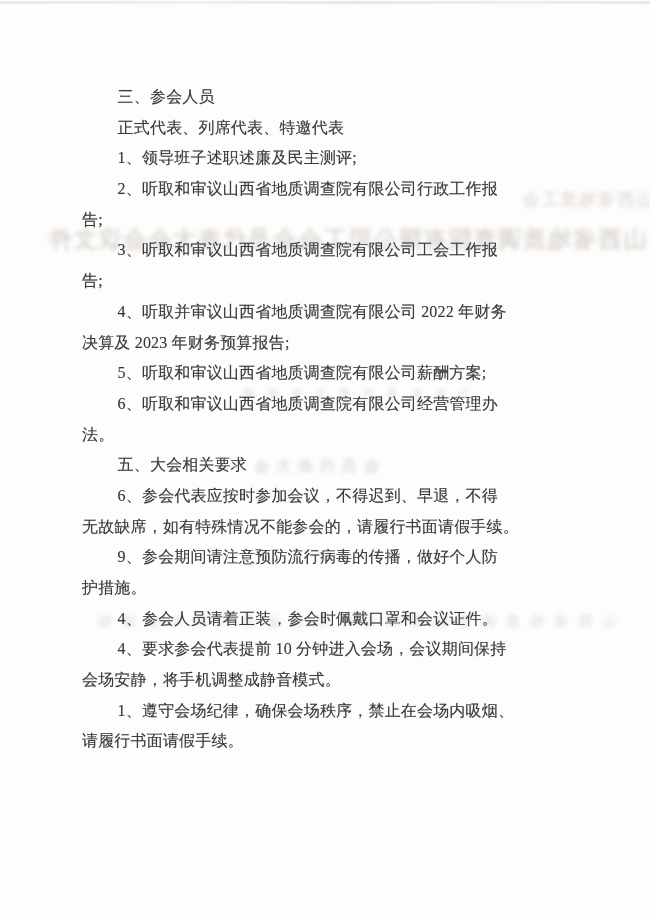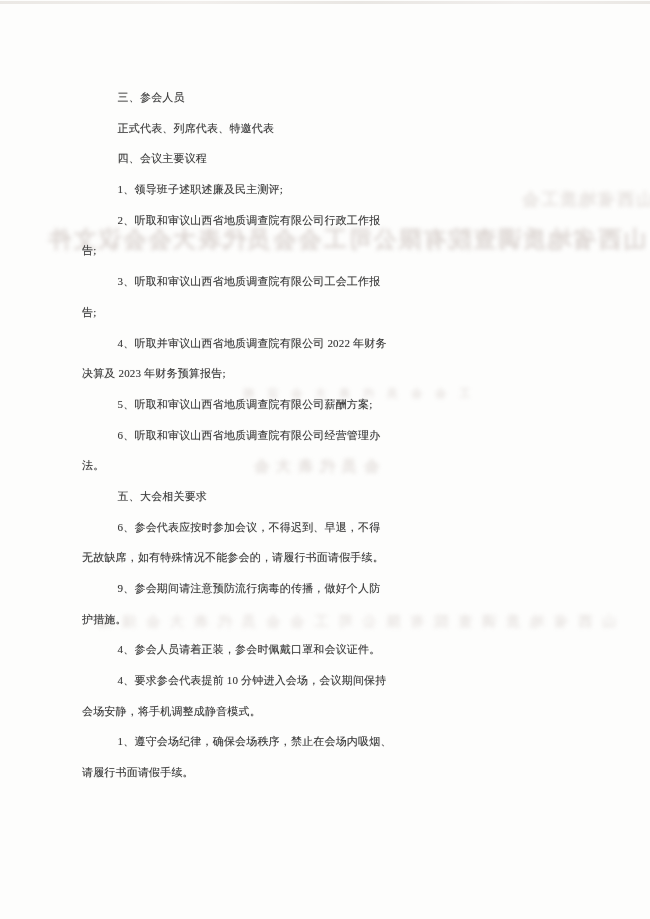--- a/index.html
+++ b/index.html
@@ -39,21 +39,21 @@
     white-space: nowrap;
     font-family: "Liberation Serif", "DejaVu Serif", serif;
     font-weight: bold;
   }
   .doc-text {
     position: absolute;
     left: 82px;
     top: 82px;
     width: 470px;
     color: #3b3b3b;
-    font-size: 11px;
+    font-size: 16px;
     letter-spacing: 0.18px;
     text-shadow: 0 0 0.7px rgba(70,70,70,0.45);
   }
   .line {
     height: 30.7px;
     line-height: 30.7px;
     white-space: nowrap;
   }
   .line.indent {
     padding-left: 35.6px;
@@ -67,21 +67,20 @@
   <div class="bleed-layer">
       <div class="bleed" style="left: 520px; top: 188px; font-size: 17px; letter-spacing: 2px; opacity: 0.32; color: rgb(179, 164, 158);">山西省地质工会</div>
       <div class="bleed" style="left: 46px; top: 224px; font-size: 23px; letter-spacing: 2px; opacity: 0.45; color: rgb(179, 164, 158);">山西省地质调查院有限公司工会会员代表大会会议文件</div>
       <div class="bleed" style="left: 230px; top: 386px; font-size: 11px; letter-spacing: 13px; opacity: 0.3; color: rgb(179, 164, 158);">工会会员代表大会议程</div>
       <div class="bleed" style="left: 247px; top: 457px; font-size: 15px; letter-spacing: 7px; opacity: 0.35; color: rgb(179, 164, 158);">会员代表大会</div>
       <div class="bleed" style="left: 88px; top: 613px; font-size: 14px; letter-spacing: 10px; opacity: 0.26; color: rgb(179, 164, 158);">山西省地质调查院有限公司工会会员代表大会须知</div>
     </div>
   <div class="doc-text">
       <div class="line indent">三、参会人员</div>
       <div class="line indent">正式代表、列席代表、特邀代表</div>
-      <div class="line indent">四、会议主要议程</div>
       <div class="line indent">1、领导班子述职述廉及民主测评;</div>
       <div class="line indent">2、听取和审议山西省地质调查院有限公司行政工作报</div>
       <div class="line">告;</div>
       <div class="line indent">3、听取和审议山西省地质调查院有限公司工会工作报</div>
       <div class="line">告;</div>
       <div class="line indent">4、听取并审议山西省地质调查院有限公司 2022 年财务</div>
       <div class="line">决算及 2023 年财务预算报告;</div>
       <div class="line indent">5、听取和审议山西省地质调查院有限公司薪酬方案;</div>
       <div class="line indent">6、听取和审议山西省地质调查院有限公司经营管理办</div>
       <div class="line">法。</div>

